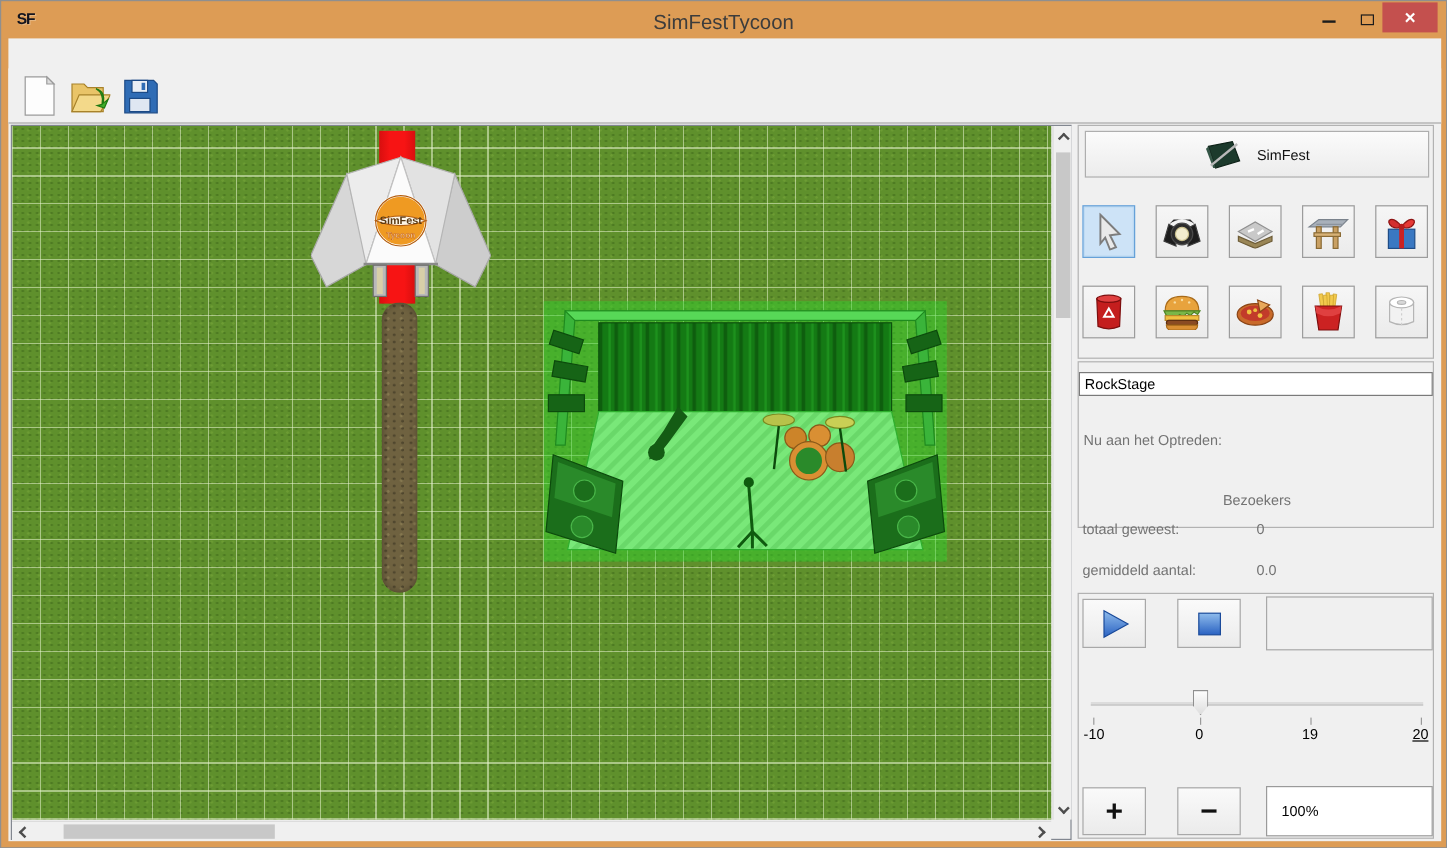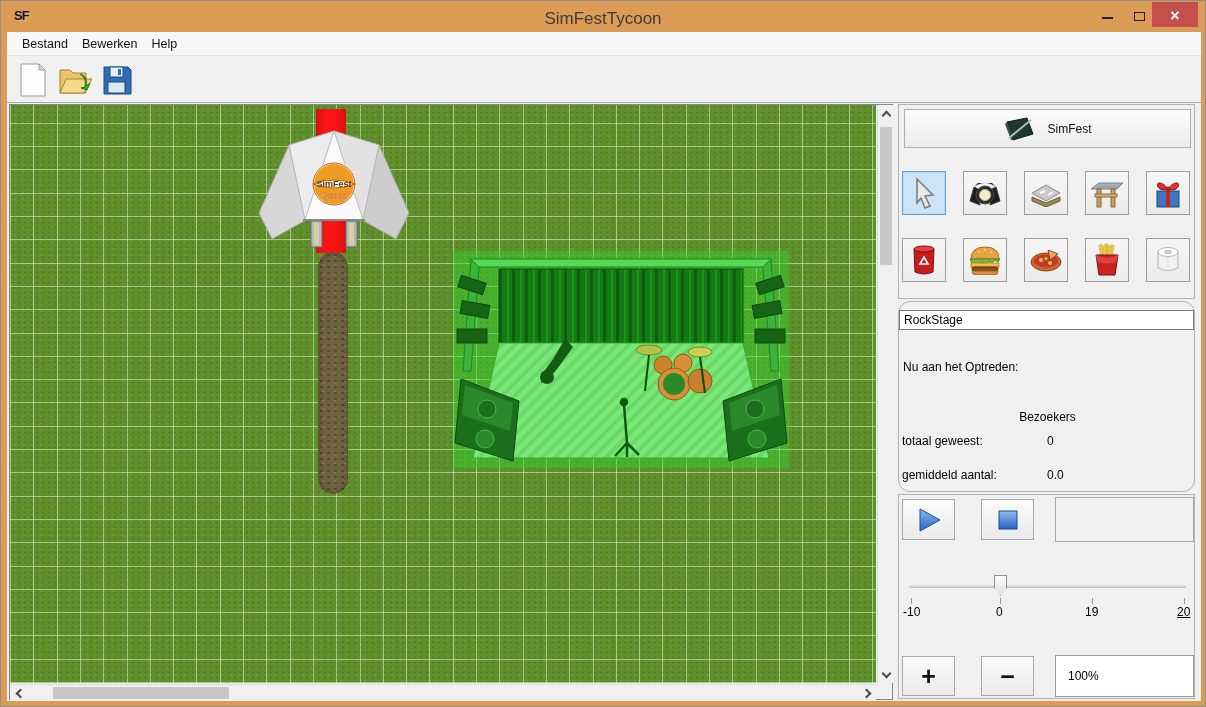--- a/index.html
+++ b/index.html
@@ -58,34 +58,34 @@
   .chev { width:7px; height:7px; border-left:2px solid #4d4d4d; border-bottom:2px solid #4d4d4d; }
   .chev-up { transform:rotate(135deg); margin-top:4px; }
   .chev-down { transform:rotate(-45deg); margin-bottom:4px; }
   .chev-left { transform:rotate(45deg); margin-left:4px; }
   .chev-right { transform:rotate(225deg); margin-right:4px; }
 
   
   .panel { position:absolute; left:889px; top:72px; width:302px; height:596px; }
   .group { position:absolute; left:2px; width:297px; background:#f0f0f0; border:1px solid #b2b2b2; }
   .g1 { top:0;   height:195px; }
-  .g2 { top:197px; height:191px;border-radius:12px; }
+  .g2 { top:197px; height:139px; }
   .g3 { top:390px; height:205px; }
   .btnish { background:linear-gradient(#fbfbfb,#ececec); border:1px solid #aeaeae; }
   .agenda-btn { position:absolute; left:5px; top:4px; width:287px; height:39px; display:flex;
                 align-items:center; justify-content:center; gap:10px; font-size:12px; color:#111; }
   .toolgrid-btn { position:absolute; width:44px; height:44px; display:flex; align-items:center; justify-content:center;
                   background:linear-gradient(#f6f6f6,#ebebeb); border:1px solid #9c9c9c; }
   .toolgrid-btn.sel { background:#cde3f7; border:1px solid #66a1d8; box-shadow:0 0 0 1px #bcd9f2 inset; }
   .r1 { top:66px; } .r2 { top:133px; }
   .c1 { left:3px; } .c2 { left:64px; } .c3 { left:125px; } .c4 { left:186px; } .c5 { left:247px; }
 
   .stage-input { position:absolute; left:0px; top:8px; width:295px; height:20px; border:1px solid #7a7a7a;
                  background:#fff; font-size:12px; padding:1px 4px; font-family:"Liberation Sans",sans-serif; color:#000; }
-  .plabel { position:absolute; font-size:12px; color:#000000; }
+  .plabel { position:absolute; font-size:12px; color:#737373; }
 
   .media-btn { position:absolute; top:4px; width:53px; height:41px; display:flex; align-items:center; justify-content:center;
                background:linear-gradient(#fafafa,#ebebeb); border:1px solid #a8a8a8; }
   .empty-panel { position:absolute; left:156px; top:2px; width:139px; height:45px; background:#f0f0f0; border:1px solid #a8a8a8; }
 
   .slider-track { position:absolute; left:10px; top:90px; width:277px; height:3px; background:#dcdcdc;
                   border-bottom:1px solid #c2c2c2; }
   .slider-thumb { position:absolute; left:95px; top:80px; width:13px; height:21px;
                   background:linear-gradient(#fdfdfd,#dedede); border:1px solid #8f8f8f;
                   clip-path:polygon(0 0,100% 0,100% 62%,50% 100%,0 62%); }
@@ -112,25 +112,20 @@
       <div class="winbtn btn-max">
           <div class="glyph-max"></div>
         </div>
       <div class="winbtn btn-close">
           <div class="glyph-close">×</div>
         </div>
     </div>
 
     <div class="client">
 
-      <div class="menubar">
-        <div class="menu-item">Bestand</div>
-        <div class="menu-item">Bewerken</div>
-        <div class="menu-item">Help</div>
-      </div>
 
       <div class="toolbar">
         <div class="toolbtn">
           <svg width="30" height="34" viewBox="0 0 30 34">
             <path d="M3 1 h18 l6 6 v26 h-24 z" fill="#fdfdfd" stroke="#9a9a9a"></path>
             <path d="M21 1 l6 6 h-6 z" fill="#dcdcdc" stroke="#9a9a9a"></path>
           </svg>
         </div>
         <div class="toolbtn">
           <svg width="34" height="32" viewBox="0 0 34 32">

